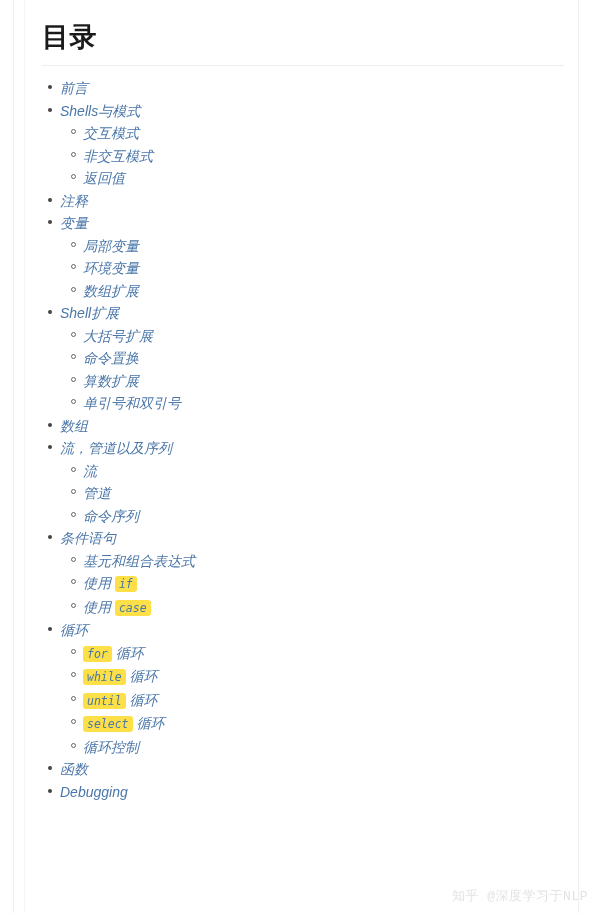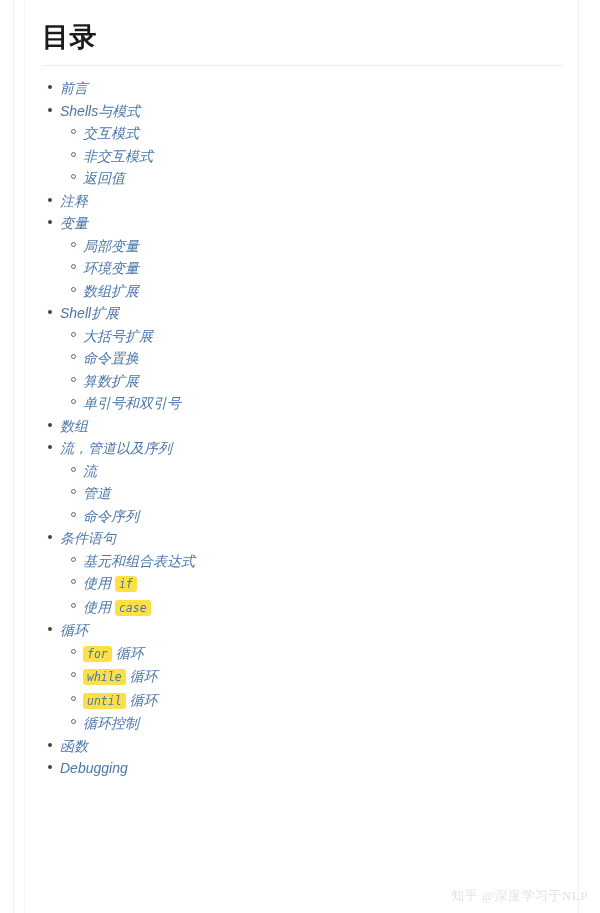--- a/index.html
+++ b/index.html
@@ -125,21 +125,21 @@
     padding: 1px 4px;
     color: #4a76a8;
   }
 
   .watermark {
     position: absolute;
     right: 12px;
     bottom: 8px;
     font-size: 13px;
     color: #e3e3e5;
-    font-family: Liberation Serif, serif;
+    font-family: Liberation Mono, monospace;
     letter-spacing: 0.5px;
     white-space: nowrap;
     user-select: none;
   }
 </style>
 </head>
 <body>
 
 <div class="page-rule left"></div>
 <div class="page-rule left2"></div>
@@ -239,20 +239,23 @@
           <li class="toc-item">
             <div class="row"><a class="toc-link" href="#for-循环"><code class="inline-code">for</code><span> 循环</span></a></div>
           </li>
           <li class="toc-item">
             <div class="row"><a class="toc-link" href="#while-循环"><code class="inline-code">while</code><span> 循环</span></a></div>
           </li>
           <li class="toc-item">
             <div class="row"><a class="toc-link" href="#until-循环"><code class="inline-code">until</code><span> 循环</span></a></div>
           </li>
           <li class="toc-item">
+            <div class="row"><a class="toc-link" href="#select-循环"><code class="inline-code">select</code><span> 循环</span></a></div>
+          </li>
+          <li class="toc-item">
             <div class="row"><a class="toc-link" href="#循环控制"><span>循环控制</span></a></div>
           </li>
         </ul>
       </li>
       <li class="toc-item">
         <div class="row"><a class="toc-link" href="#函数"><span>函数</span></a></div>
       </li>
       <li class="toc-item">
         <div class="row"><a class="toc-link" href="#debugging"><span>Debugging</span></a></div>
       </li>

